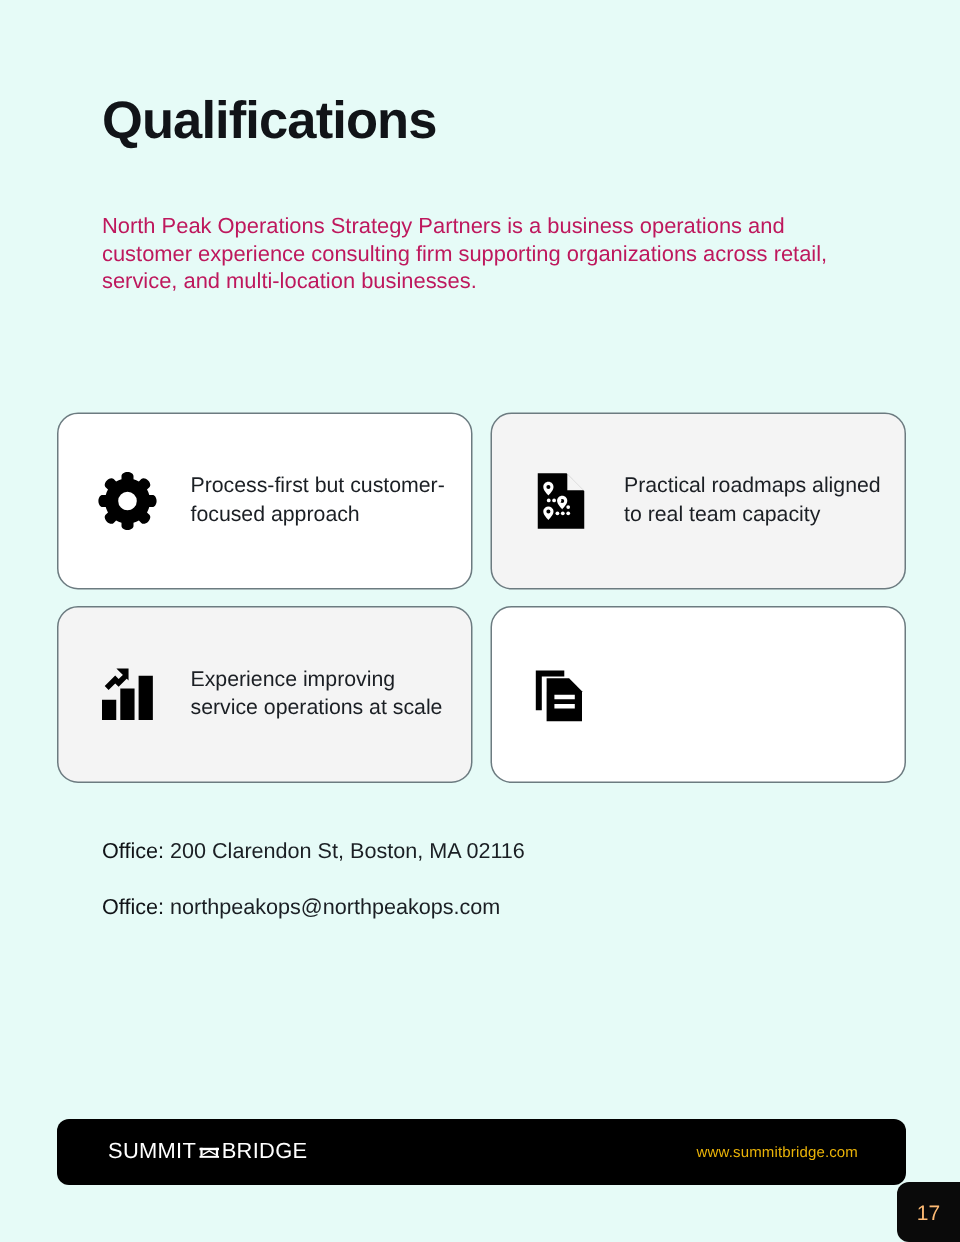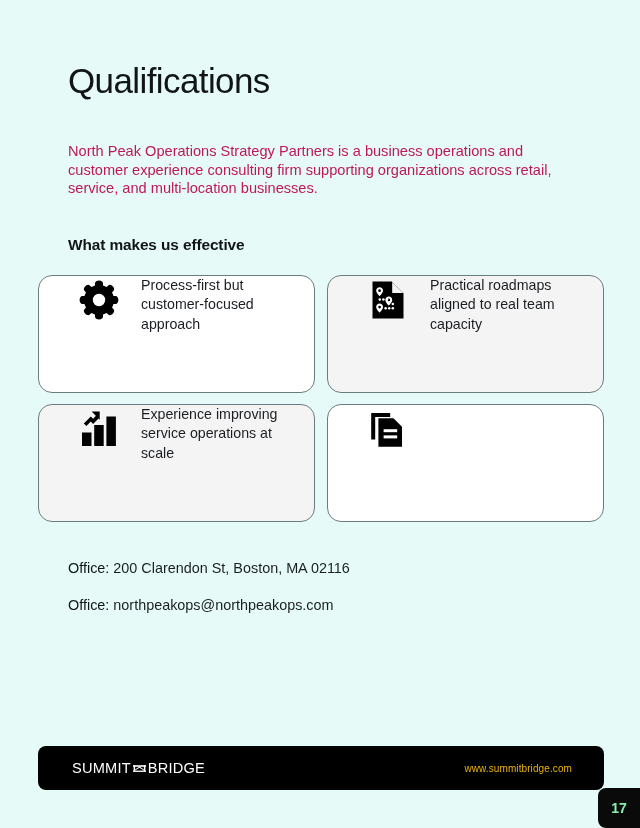--- a/index.html
+++ b/index.html
@@ -23,21 +23,21 @@
     height: 828px;
     padding: 0;
   }
 
   
   .page-title {
     position: absolute;
     left: 68px;
     top: 61px;
     font-size: 35px;
-    font-weight: 400;
+    font-weight: 700;
     letter-spacing: -0.6px;
     color: #111418;
   }
 
   .intro {
     position: absolute;
     left: 68px;
     top: 142px;
     width: 500px;
     font-size: 14.6px;
@@ -65,21 +65,22 @@
     grid-template-columns: 277px 277px;
     grid-template-rows: 118px 118px;
     column-gap: 12px;
     row-gap: 11px;
   }
 
   .card {
     border: 1.3px solid #6c7b80;
     border-radius: 14px;
     display: flex;
-    padding: 0 14px 0 36px;
+    align-items: center;
+    padding: 0 14px 0 22px;
     gap: 18px;
   }
   .card.bg-white { background: #ffffff; }
   .card.bg-gray  { background: #f4f4f4; }
 
   .card-icon {
     flex: 0 0 auto;
     width: 48px;
     height: 48px;
     display: flex;
@@ -144,35 +145,34 @@
     position: absolute;
     left: 598px;
     top: 788px;
     width: 42px;
     height: 40px;
     background: #0a0a0a;
     border-radius: 8px 0 0 8px;
     display: flex;
     align-items: center;
     justify-content: center;
-    color: #86efac;
+    color: #fdba74;
     font-size: 14px;
-    font-weight: 700;
+    font-weight: 400;
   }
 </style>
 </head>
 <body>
 
 <div class="page">
 
   <h1 class="page-title">Qualifications</h1>
 
   <p class="intro">North Peak Operations Strategy Partners is a business operations and customer experience consulting firm supporting organizations across retail, service, and multi-location businesses.</p>
 
-  <h2 class="subhead">What makes us effective</h2>
 
   <div class="cards">
 
     <div class="card bg-white">
       <span class="card-icon">
         <svg width="44" height="44" viewBox="0 0 44 44" aria-hidden="true">
           <path fill="#000000" d="M22 2.6c-2.2 0-4 1.2-4 2.7v2.2c-1.3.35-2.5.85-3.6 1.5l-1.6-1.6c-1.05-1.05-3.0-.7-4.55.85s-1.9 3.5-.85 4.55l1.6 1.6c-.65 1.1-1.15 2.3-1.5 3.6H5.3c-1.5 0-2.7 1.8-2.7 4s1.2 4 2.7 4h2.2c.35 1.3.85 2.5 1.5 3.6l-1.6 1.6c-1.05 1.05-.7 3.0.85 4.55s3.5 1.9 4.55.85l1.6-1.6c1.1.65 2.3 1.15 3.6 1.5v2.2c0 1.5 1.8 2.7 4 2.7s4-1.2 4-2.7v-2.2c1.3-.35 2.5-.85 3.6-1.5l1.6 1.6c1.05 1.05 3.0.7 4.55-.85s1.9-3.5.85-4.55l-1.6-1.6c.65-1.1 1.15-2.3 1.5-3.6h2.2c1.5 0 2.7-1.8 2.7-4s-1.2-4-2.7-4h-2.2c-.35-1.3-.85-2.5-1.5-3.6l1.6-1.6c1.05-1.05.7-3.0-.85-4.55s-3.5-1.9-4.55-.85l-1.6 1.6c-1.1-.65-2.3-1.15-3.6-1.5V5.3c0-1.5-1.8-2.7-4-2.7zm0 13.2a6.2 6.2 0 110 12.4 6.2 6.2 0 010-12.4z"></path>
         </svg>
       </span>
       <span class="card-text">Process-first but customer-focused approach</span>

